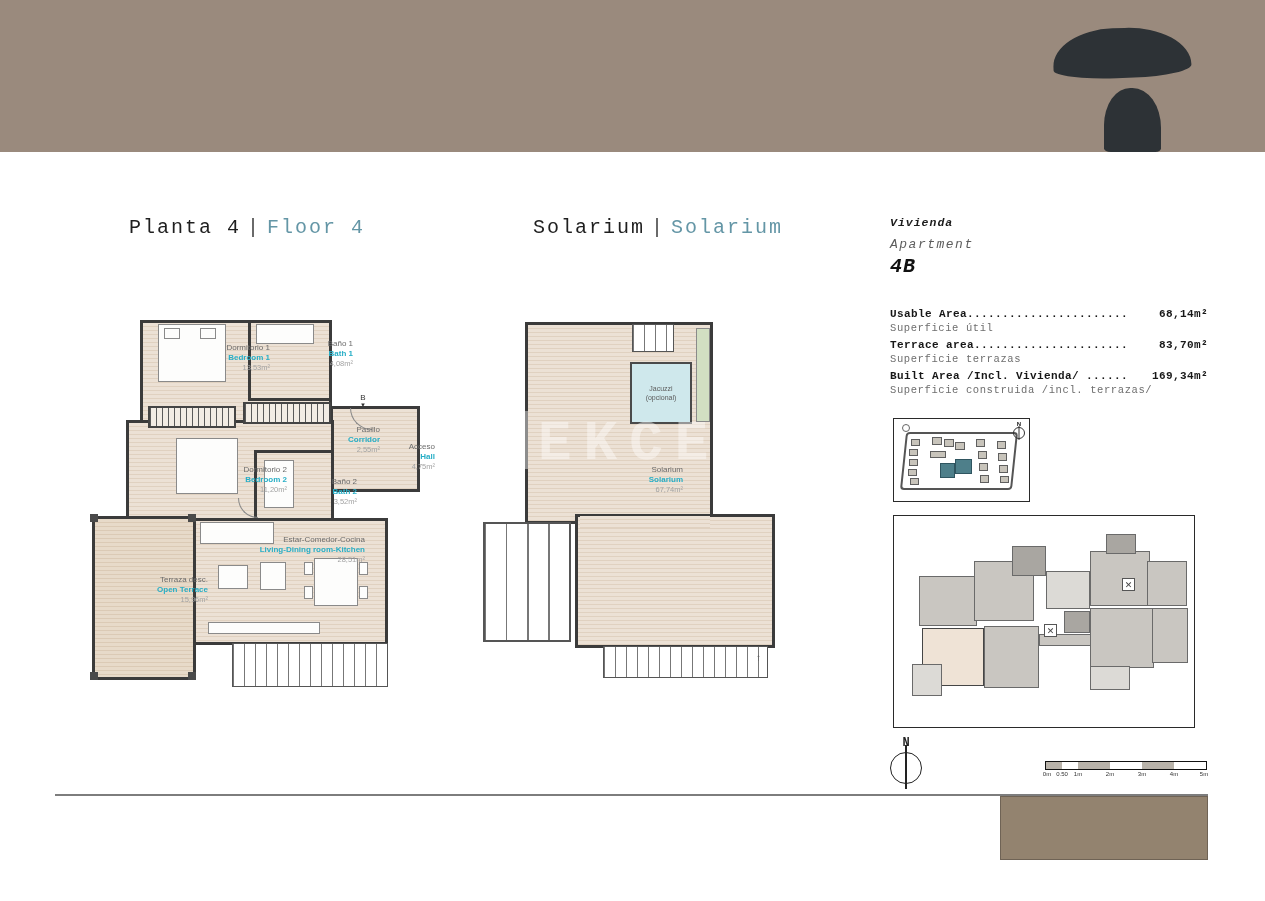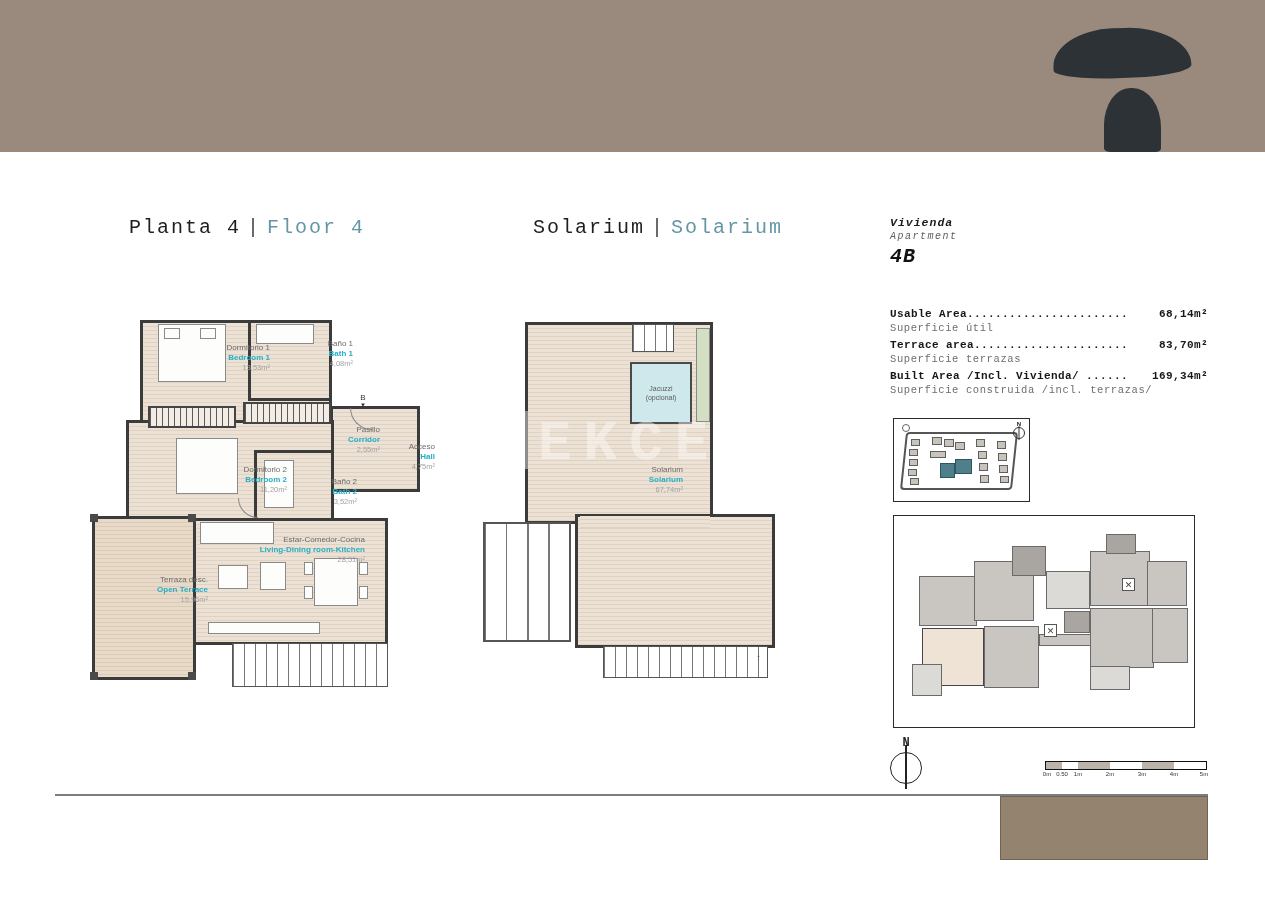--- a/index.html
+++ b/index.html
@@ -16,21 +16,21 @@
 
   
   .heading{font-family:"Liberation Mono",monospace;font-size:20px;letter-spacing:2px;
            color:#1f1f1f;white-space:nowrap;}
   .heading .sec{color:#6496a6;}
   .heading .sep{color:#4a4a4a;padding:0 6px;}
 
   
   .mono{font-family:"Liberation Mono",monospace;}
   .info-es{font-size:11.5px;font-weight:bold;color:#1c1c1c;letter-spacing:1px;}
-  .info-en{font-size:10px;color:#5d5d5d;letter-spacing:1.5px;margin-top:2px;}
+  .info-en{font-size:13px;color:#5d5d5d;letter-spacing:1.5px;margin-top:8px;}
   .info-unit{font-size:20px;font-weight:bold;color:#111;letter-spacing:1px;margin-top:3px;}
   .area-row{display:flex;justify-content:space-between;width:318px;
             font-size:11px;font-weight:bold;color:#171717;letter-spacing:.4px;}
   .area-sub{font-size:10.5px;color:#6e6e6e;letter-spacing:.6px;margin:2px 0 5px 0;}
 
   
   .floor{background:repeating-linear-gradient(180deg,#ece1d5 0 3px,#e0d1c0 3px 4px);}
   .floor-tan{background:repeating-linear-gradient(180deg,#e7dac9 0 3px,#dbcab5 3px 4px);}
   .wallbox{border:3px solid #3b3b3b;box-sizing:border-box;}
   .furn{background:#fdfdfc;border:1px solid #8a8a8a;box-sizing:border-box;}

